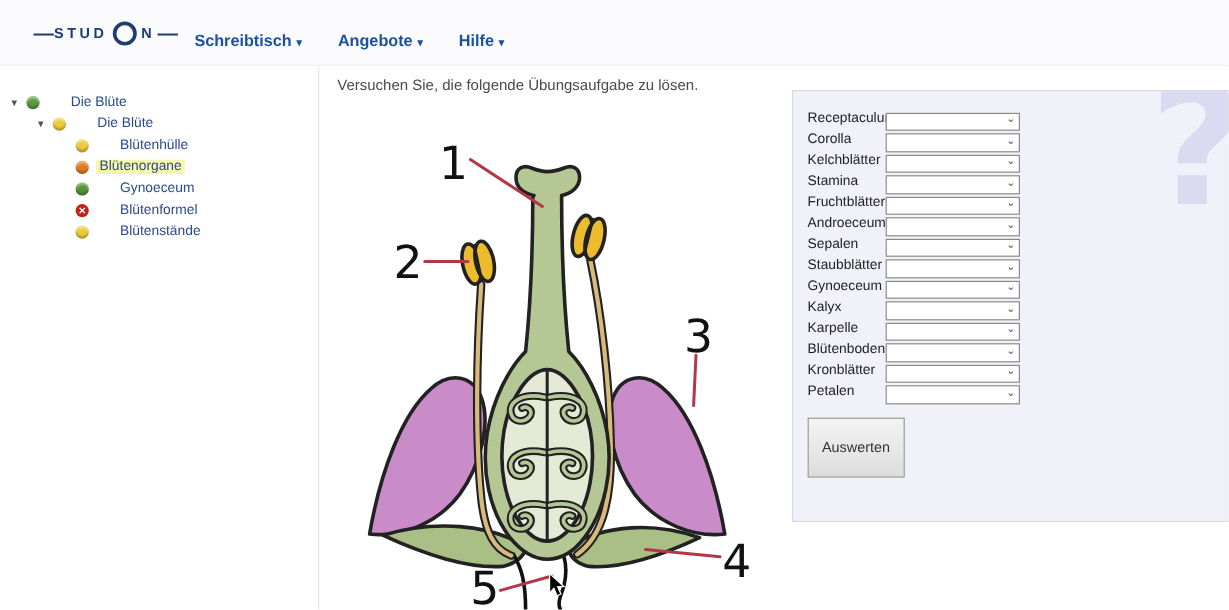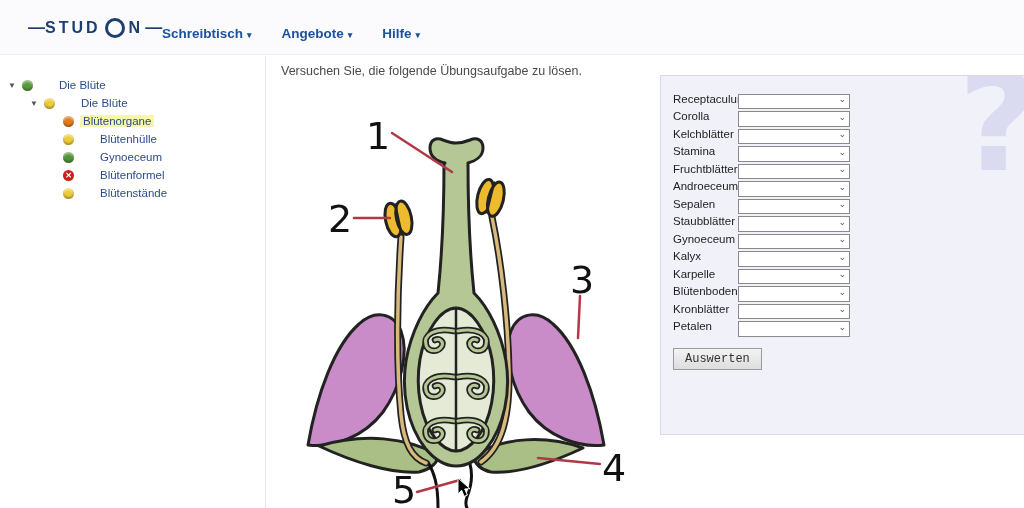--- a/index.html
+++ b/index.html
@@ -5,21 +5,21 @@
   * { margin:0; padding:0; box-sizing:border-box; }
   html,body { width:1024px; height:508px; overflow:hidden; background:#fff;
               font-family:"Liberation Sans", sans-serif; }
 
   
   .header { position:absolute; left:0; top:0; width:1024px; height:55px;
             background:#fbfbfe; border-bottom:1px solid #ededf4; }
   .logo { position:absolute; left:28px; top:14px; height:28px; display:flex;
           align-items:center; color:#1d3e6e; font-weight:bold; }
   .logo .dash { font-size:17px; letter-spacing:-2px; }
-  .logo .word { font-size:16px; letter-spacing:3px; margin:0 2px; }
+  .logo .word { font-size:12px; letter-spacing:3px; margin:0 2px; }
   .logo .o-ring { display:inline-block; width:20px; height:20px; border:3.5px solid #1d3e6e;
                   border-radius:50%; margin:0 2px; }
   .nav { position:absolute; left:162px; top:0; height:67px; display:flex; align-items:center; }
   .nav-item { margin-right:30px; color:#1b52a0; font-weight:bold; font-size:13.5px; cursor:pointer; }
   .nav-item .caret { font-size:9px; margin-left:4px; }
 
   
   .sidebar { position:absolute; left:0; top:56px; width:266px; height:452px;
              background:#fff; border-right:1px solid #e4e4ec; }
   .tree { position:absolute; left:0; top:20px; width:100%; }
@@ -53,22 +53,22 @@
   .rows { position:relative; z-index:1; margin-top:6px; }
   .prow { height:17.5px; display:flex; align-items:center; }
   .term { width:65px; font-size:11.5px; color:#222; flex:none; white-space:nowrap; }
   .selwrap { position:relative; width:112px; height:15.5px; flex:none; }
   .selwrap select { width:100%; height:100%; font-size:10px; border:1px solid #8a8a8a;
                     background:#fff; border-radius:0; appearance:none; -webkit-appearance:none;
                     padding:0 14px 0 3px; color:#333; }
   .selwrap .chev { position:absolute; right:4px; top:1px; font-size:9px; color:#555;
                    line-height:14px; pointer-events:none; }
   .eval-btn { position:relative; z-index:1; margin-top:13px; font-size:12px; color:#333;
-              padding:3px 11px; background:linear-gradient(#f3f3f3,#dddddd);
-              border:1px solid #9a9a9a; cursor:pointer; font-family:Liberation Mono, monospace; }
+              padding:17px 11px; background:linear-gradient(#f3f3f3,#dddddd);
+              border:1px solid #9a9a9a; cursor:pointer; font-family:Liberation Sans, sans-serif; }
 </style>
 </head>
 <body>
 
 <div class="header">
   <div class="logo">
     <span class="dash">—</span>
     <span class="word">STUD</span>
     <span class="o-ring"></span>
     <span class="word">N</span>
@@ -86,27 +86,27 @@
       <div class="tree-row lvl0">
         <span class="tri">▼</span>
         <span class="dot" style="background: rgb(90, 154, 62);"></span>
         <span class="tlabel">Die Blüte</span>
       </div>
       <div class="tree-row lvl1">
         <span class="tri">▼</span>
         <span class="dot" style="background: rgb(236, 203, 60);"></span>
         <span class="tlabel">Die Blüte</span>
       </div>
+      <div class="tree-row lvl2">
+        <span class="dot" style="background: rgb(236, 203, 60);"></span>
+        <span class="tlabel">Blütenhülle</span>
+      </div>
       <div class="tree-row lvl2 hl">
         <span class="dot" style="background: rgb(224, 122, 32);"></span>
         <span class="tlabel">Blütenorgane</span>
-      </div>
-      <div class="tree-row lvl2">
-        <span class="dot" style="background: rgb(236, 203, 60);"></span>
-        <span class="tlabel">Blütenhülle</span>
       </div>
       <div class="tree-row lvl2">
         <span class="dot" style="background: rgb(85, 147, 58);"></span>
         <span class="tlabel">Gynoeceum</span>
       </div>
       <div class="tree-row lvl2">
         <span class="dot glyph" style="background: rgb(200, 31, 24);">✕</span>
         <span class="tlabel">Blütenformel</span>
       </div>
       <div class="tree-row lvl2">

